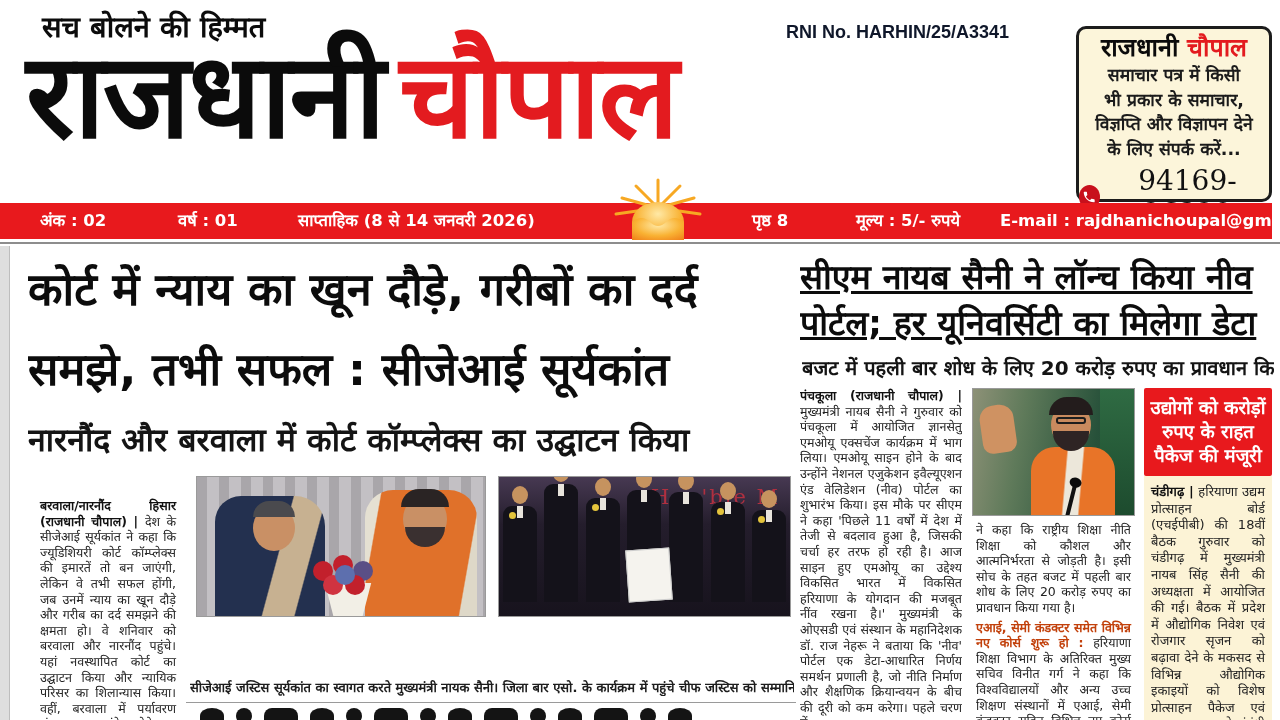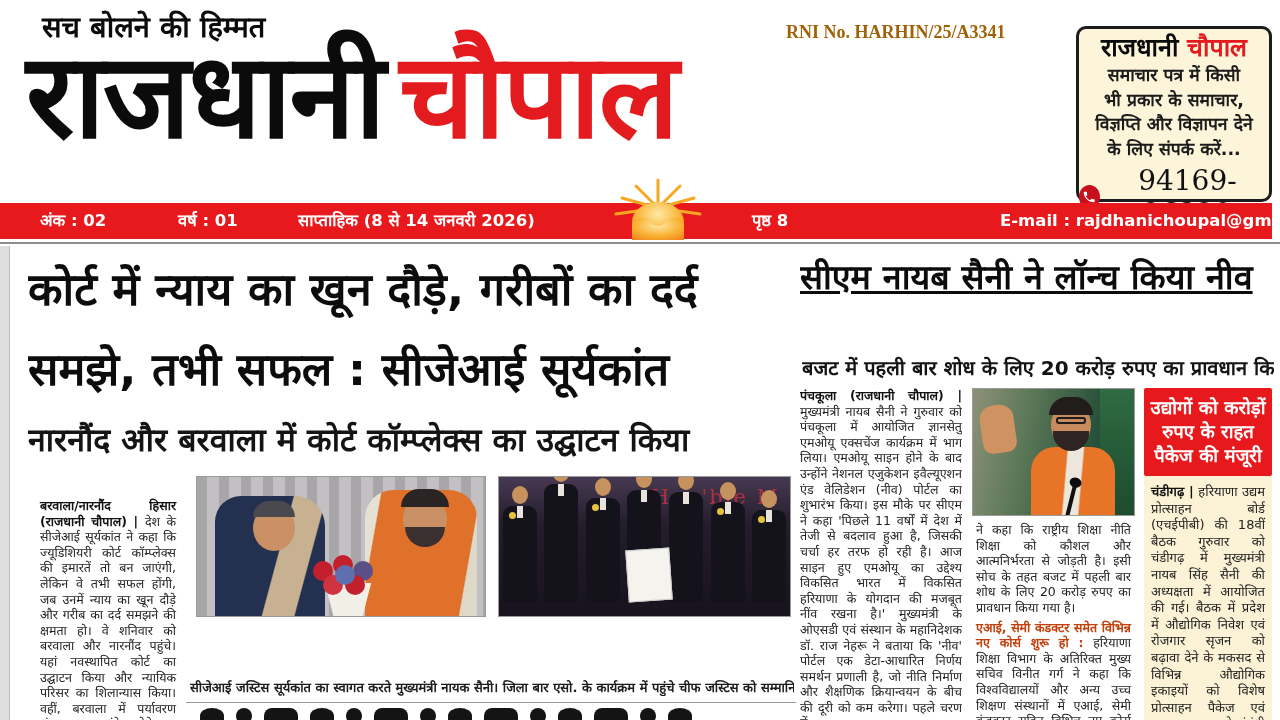--- a/index.html
+++ b/index.html
@@ -6,22 +6,22 @@
   html,body { width:1280px; height:720px; overflow:hidden; background:#fff;
               font-family:"DejaVu Sans","Liberation Sans",sans-serif; color:#1a1a1a; }
   .page { position:relative; width:1280px; height:720px; background:#fff; overflow:hidden; }
 
   
   .tagline { position:absolute; left:42px; top:6px; font-size:29px; font-weight:800; color:#0b0b0b; white-space:nowrap; }
   .mast-title { position:absolute; left:26px; top:-4px; font-weight:800; font-size:118px; line-height:200px;
                 letter-spacing:-2px; white-space:nowrap; }
   .mast-title .black { color:#0b0b0b; }
   .mast-title .red { color:#e31b1f; margin-left:16px; }
-  .rni { position:absolute; left:786px; top:22px; font-size:18px; font-weight:bold; color:#a16207;
-         font-family:Liberation Serif, serif; white-space:nowrap; }
+  .rni { position:absolute; left:786px; top:22px; font-size:18px; font-weight:bold; color:#0f172a;
+         font-family:Liberation Sans, sans-serif; white-space:nowrap; }
 
   .contact-box { position:absolute; left:1076px; top:26px; width:196px; height:176px;
                  background:#fcf5da; border:3px solid #1c1c1c; border-radius:10px;
                  box-shadow:0 0 0 1px #fcf5da inset; text-align:center; padding-top:4px; }
   .contact-box .cb-title { font-size:25px; font-weight:800; line-height:30px; }
   .contact-box .cb-title .black { color:#0b0b0b; }
   .contact-box .cb-title .red { color:#e31b1f; }
   .contact-box .cb-line { font-size:17.5px; font-weight:700; color:#1b1b1b; line-height:24.5px; white-space:nowrap; }
   .phone-row { display:flex; align-items:center; justify-content:center; gap:6px; margin-top:3px; }
   .phone-badge { width:24px; height:24px; border-radius:50%; background:#c8101c; display:flex; align-items:center; justify-content:center; }
@@ -151,20 +151,21 @@
       </span>
       <span class="phone-num">94169-26329</span>
     </div>
   </div>
 
   <div class="infobar">
     <span class="item ib-issue">अंक : 02</span>
     <span class="item ib-year">वर्ष : 01</span>
     <span class="item ib-freq">साप्ताहिक (8 से 14 जनवरी 2026)</span>
     <span class="item ib-page">पृष्ठ 8</span>
+    <span class="item ib-price">मूल्य : 5/- रुपये</span>
     <span class="item ib-email">E-mail : rajdhanichoupal@gmail.com</span>
   </div>
   <svg class="sun" viewBox="0 0 120 62">
     <g stroke="#f7a823" stroke-width="3" stroke-linecap="round">
       <line x1="60" y1="30" x2="60" y2="2"></line>
         <line x1="60" y1="30" x2="38" y2="8"></line>
         <line x1="60" y1="30" x2="82" y2="8"></line>
       <line x1="60" y1="30" x2="24" y2="20"></line>
         <line x1="60" y1="30" x2="96" y2="20"></line>
       <line x1="60" y1="30" x2="18" y2="36"></line>
@@ -265,20 +266,21 @@
       <span class="c-arc"></span>
     <span class="c-bar"></span>
       <span class="c-dot"></span>
       <span class="c-arc"></span>
       <span class="c-bar"></span>
     <span class="c-dot"></span>
       <span class="c-arc"></span>
   </div>
 
   <div class="st2-hl st2-hl1">सीएम नायब सैनी ने लॉन्च किया नीव</div>
+  <div class="st2-hl st2-hl2">पोर्टल; हर यूनिवर्सिटी का मिलेगा डेटा</div>
   <div class="st2-sub">बजट में पहली बार शोध के लिए 20 करोड़ रुपए का प्रावधान किया</div>
 
   <div class="st2-col col1">
     <p><span class="dateline">पंचकूला (राजधानी चौपाल) | </span><span>मुख्यमंत्री नायब सैनी ने गुरुवार को पंचकूला में आयोजित ज्ञानसेतु एमओयू एक्सचेंज कार्यक्रम में भाग लिया। एमओयू साइन होने के बाद उन्होंने नेशनल एजुकेशन इवैल्यूएशन एंड वेलिडेशन (नीव) पोर्टल का शुभारंभ किया। इस मौके पर सीएम ने कहा 'पिछले 11 वर्षों में देश में तेजी से बदलाव हुआ है, जिसकी चर्चा हर तरफ हो रही है। आज साइन हुए एमओयू का उद्देश्य विकसित भारत में विकसित हरियाणा के योगदान की मजबूत नींव रखना है।' मुख्यमंत्री के ओएसडी एवं संस्थान के महानिदेशक डॉ. राज नेहरू ने बताया कि 'नीव' पोर्टल एक डेटा-आधारित निर्णय समर्थन प्रणाली है, जो नीति निर्माण और शैक्षणिक क्रियान्वयन के बीच की दूरी को कम करेगा। पहले चरण में</span></p>
   </div>
 
   <div class="st2-col col2">
 
     <div class="photo3">
       <div class="p3-flag"></div>

